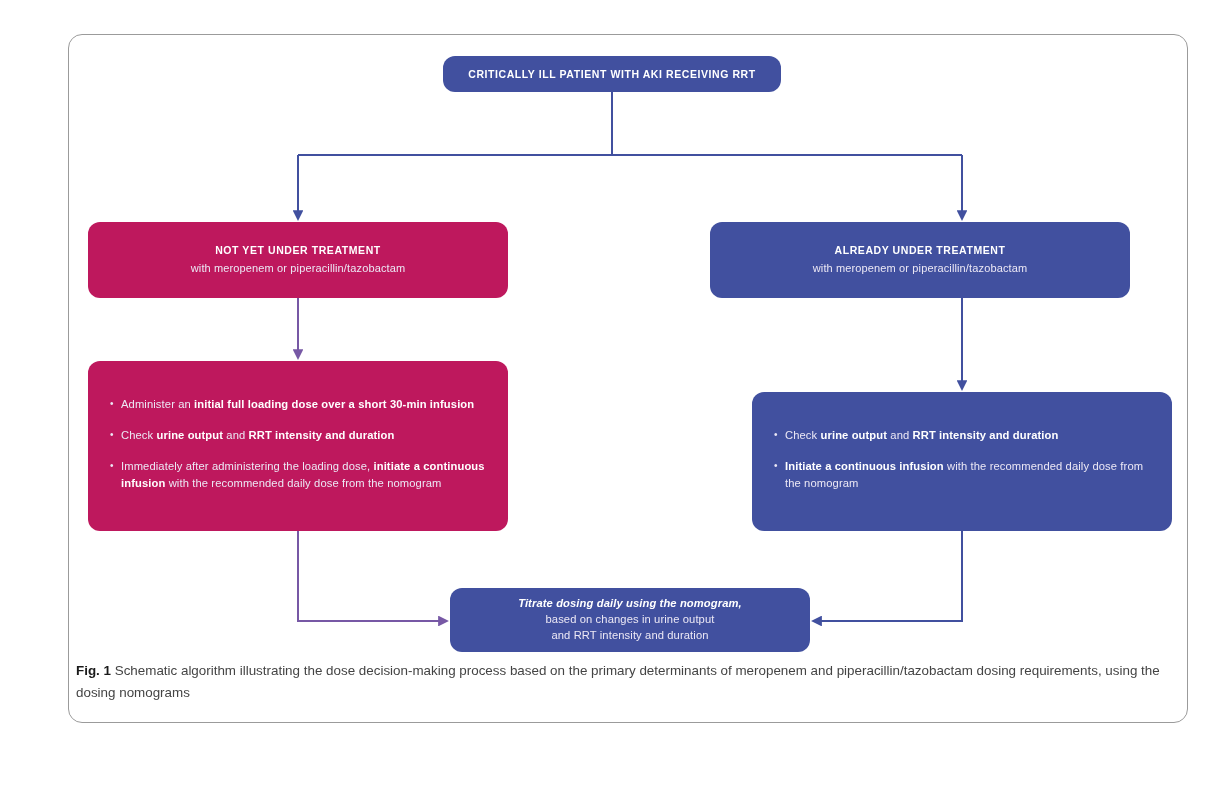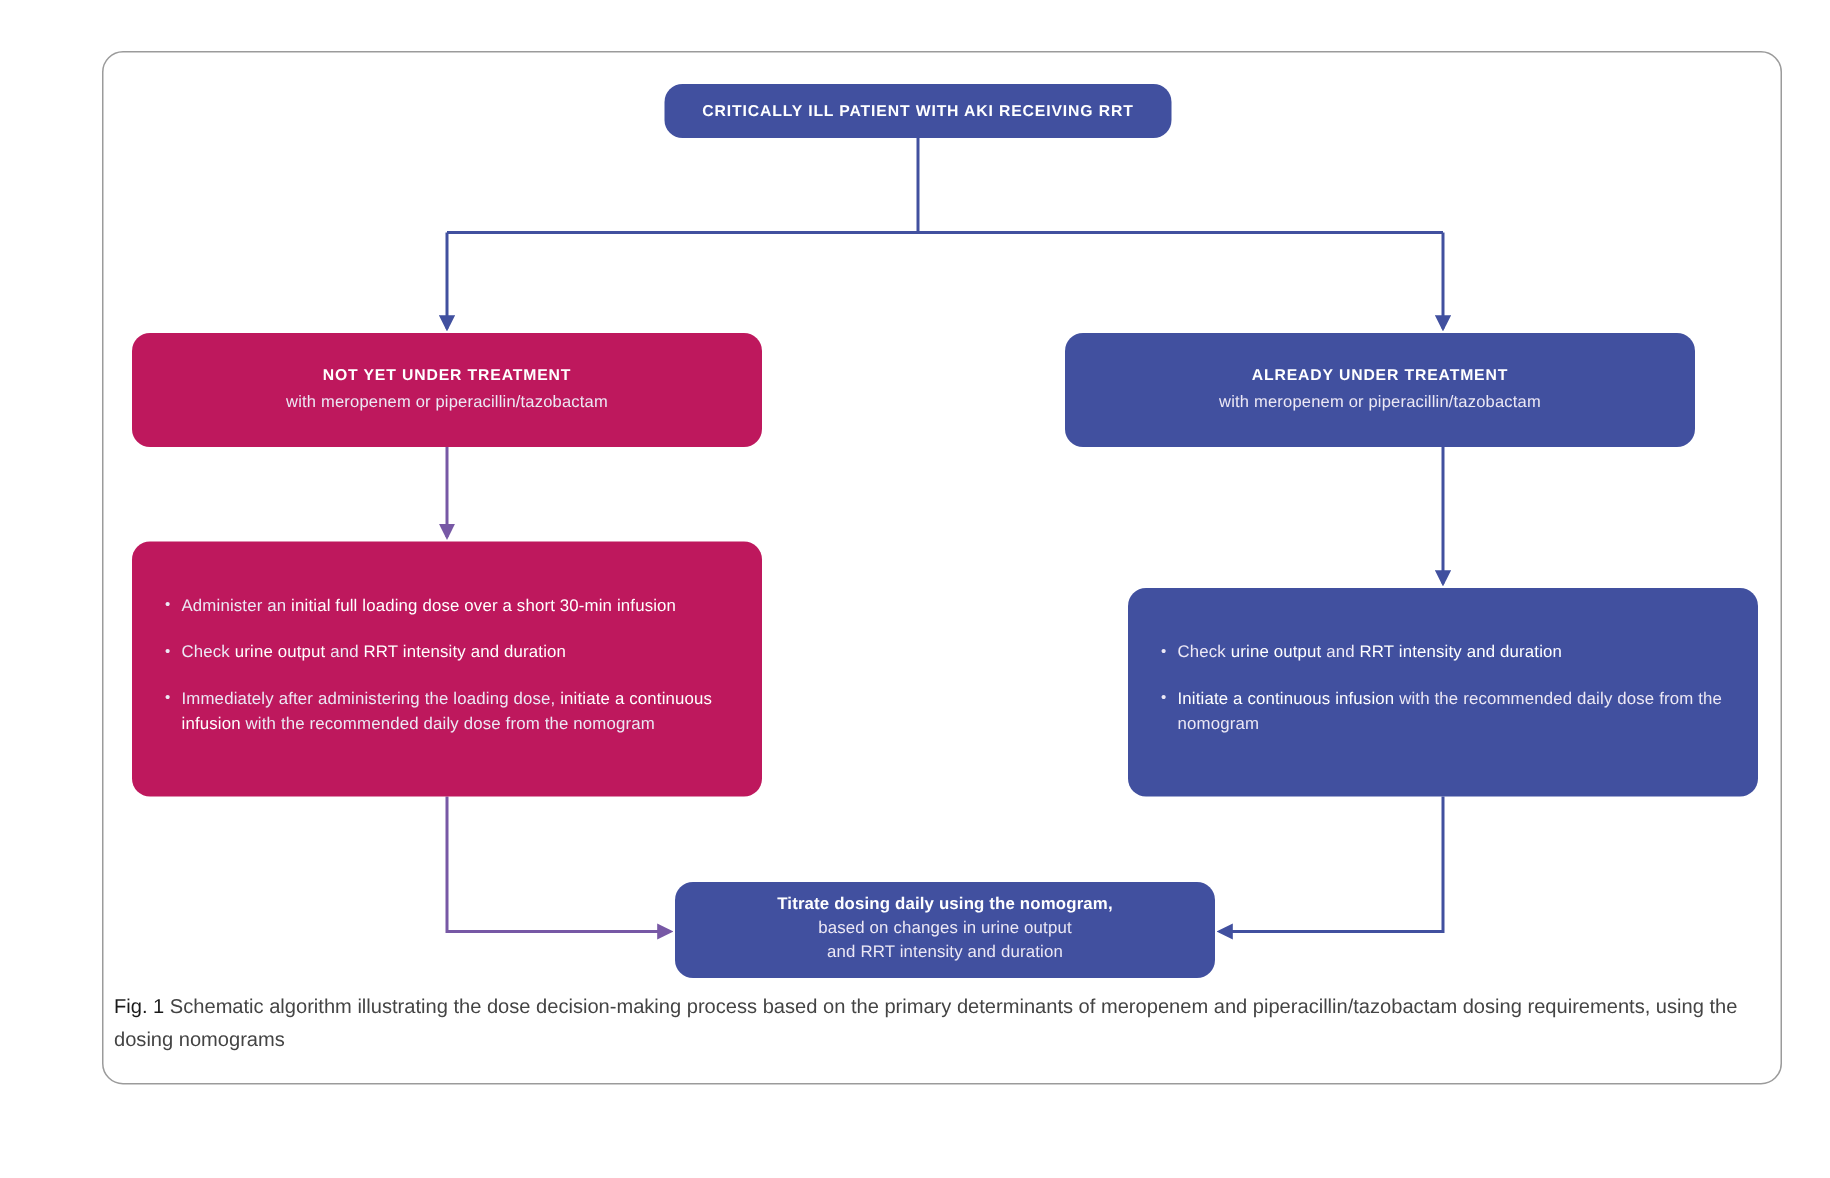--- a/index.html
+++ b/index.html
@@ -127,54 +127,54 @@
   }
   ul.bullets > li:last-child { margin-bottom: 4px; }
   ul.bullets > li::before {
     content: "\2022";
     position: absolute;
     left: 0;
     top: 0;
     color: #ece8f5;
     font-size: 10px;
   }
-  ul.bullets b { color: #ffffff; font-weight: normal; }
+  ul.bullets b { color: #ffffff; font-weight: bold; }
 
   
   #node-bottom {
     left: 450px;
     top: 588px;
     width: 360px;
     height: 64px;
     padding: 6px 18px;
     justify-content: center;
     gap: 1px;
   }
   #node-bottom .bottom-line {
     text-align: center;
     font-size: 11.2px;
     line-height: 1.42;
     color: #ece8f5;
     letter-spacing: 0.01em;
   }
-  #node-bottom .bottom-line b { color: #ffffff; font-weight: bold; }
+  #node-bottom .bottom-line b { color: #ffffff; font-weight: bold; font-style: italic; }
 
   
   #figure-caption {
     position: absolute;
     left: 76px;
     top: 660px;
     width: 1112px;
     font-size: 13.4px;
     line-height: 1.62;
     color: #444444;
     font-family: "Liberation Sans", sans-serif;
   }
   #figure-caption .cap-label {
-    font-weight: normal;
+    font-weight: bold;
     color: #1a1a1a;
   }
 </style>
 </head>
 <body>
 
 <div id="figure-frame"></div>
 
 <svg id="flow-canvas" viewBox="0 0 1220 785" xmlns="http://www.w3.org/2000/svg">
   <defs>

